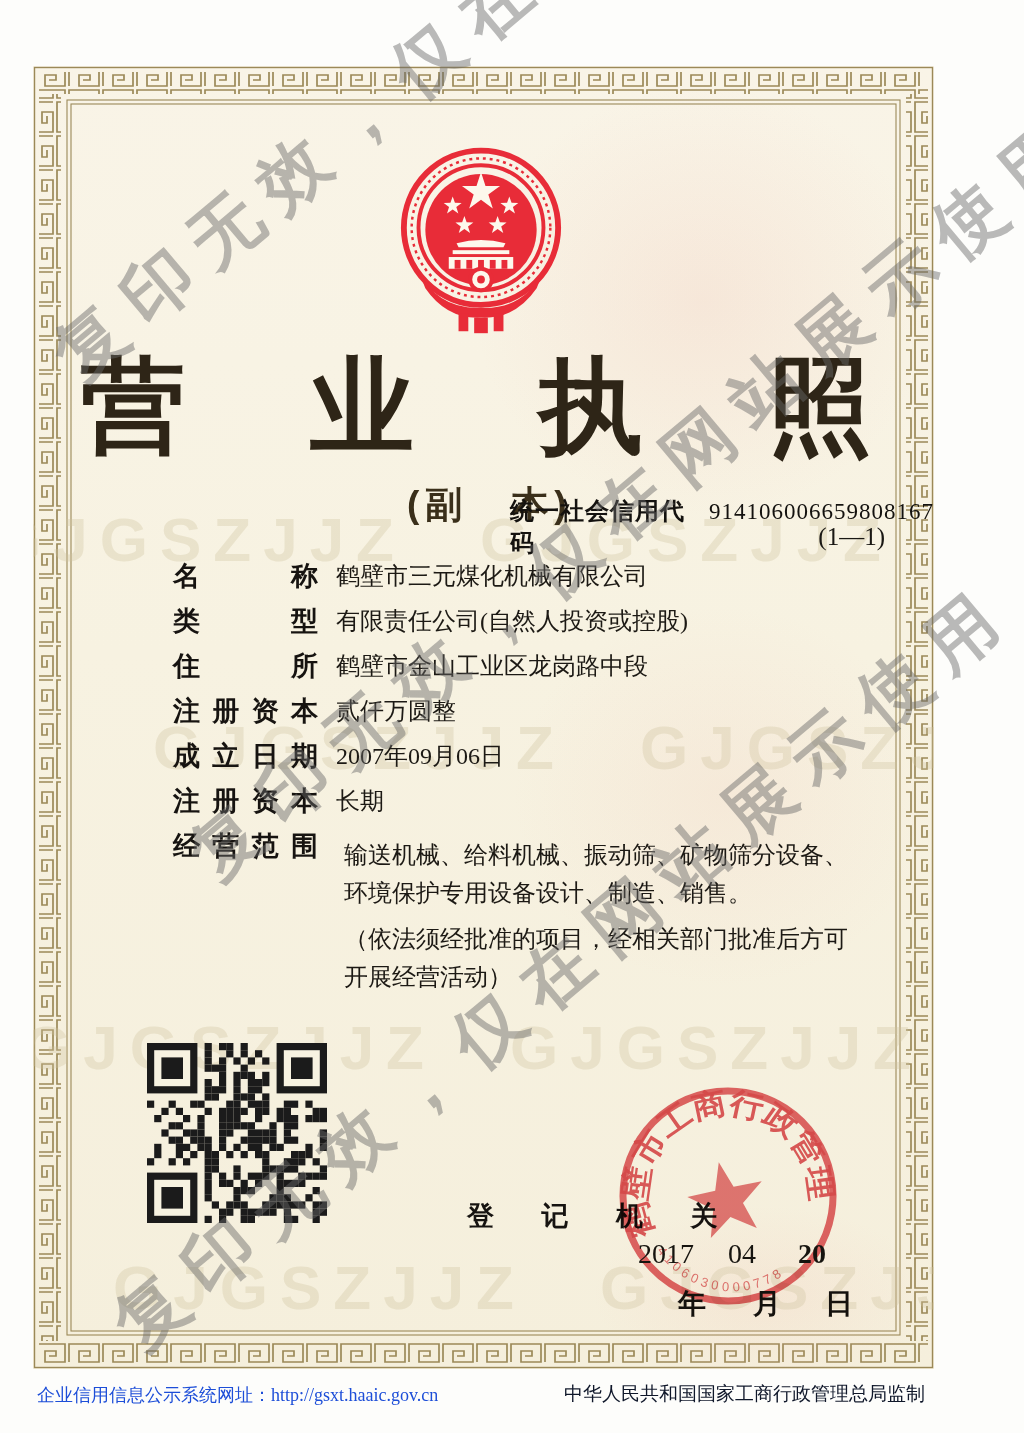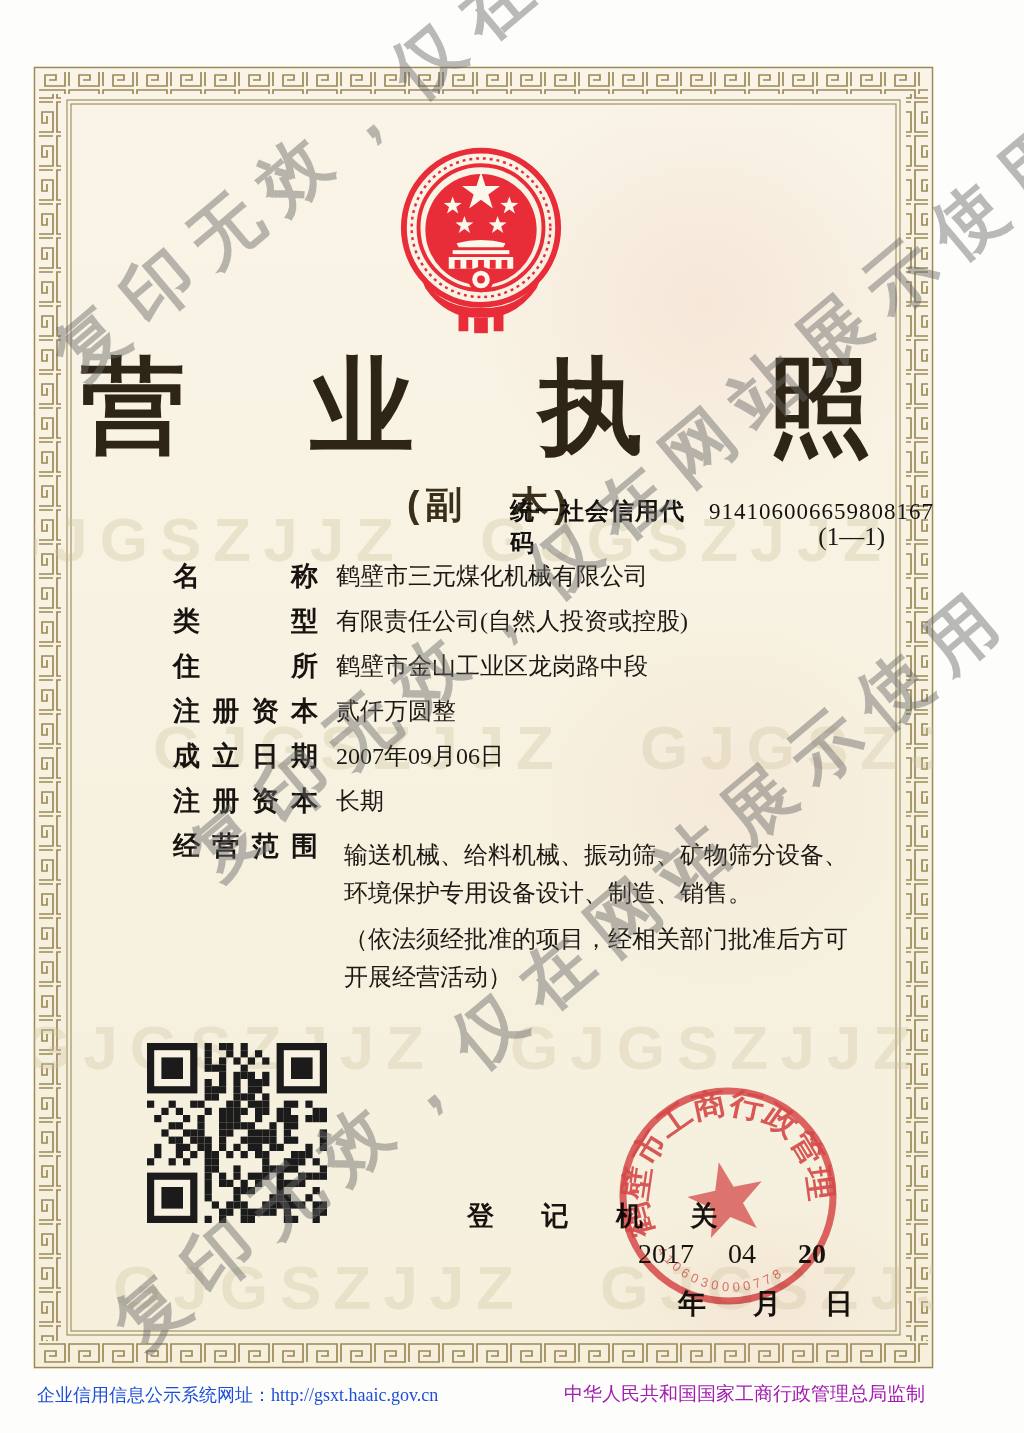--- a/index.html
+++ b/index.html
@@ -42,21 +42,21 @@
   .l-year{left:0;} .l-month{left:75px;} .l-day{left:147px;}
   .seal{position:absolute;left:580px;top:1015px;mix-blend-mode:multiply;opacity:.9;}
   .wm{position:absolute;white-space:nowrap;font-size:70px;font-weight:bold;
       letter-spacing:18px;color:rgba(104,104,104,0.46);transform-origin:0 0;
       transform:rotate(-40deg);pointer-events:none;z-index:40;}
   .wm-a{left:34px;top:330px;}
   .wm-b{left:170px;top:830px;}
   .wm-c{left:95px;top:1300px;}
   .footer-left{position:absolute;left:37px;top:1383px;font-size:18px;color:#1d4ed8;
       font-family:"Liberation Serif",serif;}
-  .footer-right{position:absolute;right:99px;top:1381px;font-size:19px;color:#a21caf;
+  .footer-right{position:absolute;right:99px;top:1381px;font-size:19px;color:#0f172a;
       font-family:"Liberation Serif",serif;}
 </style>
 </head>
 <body>
 
 <div class="page">
 
   <div class="cert">
 
     <svg class="frame" width="901" height="1303" viewBox="0 0 901 1303">

